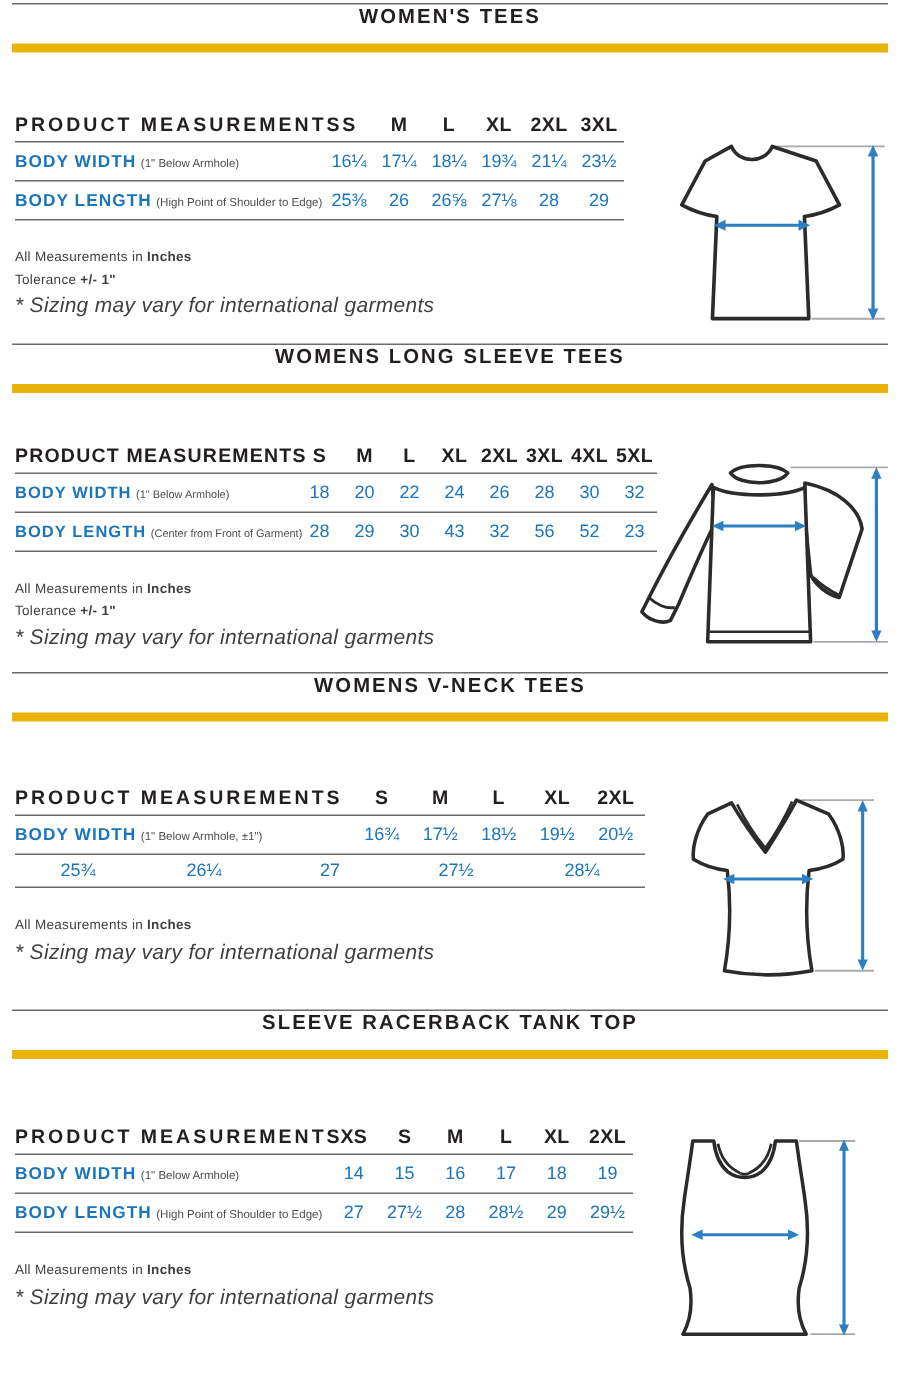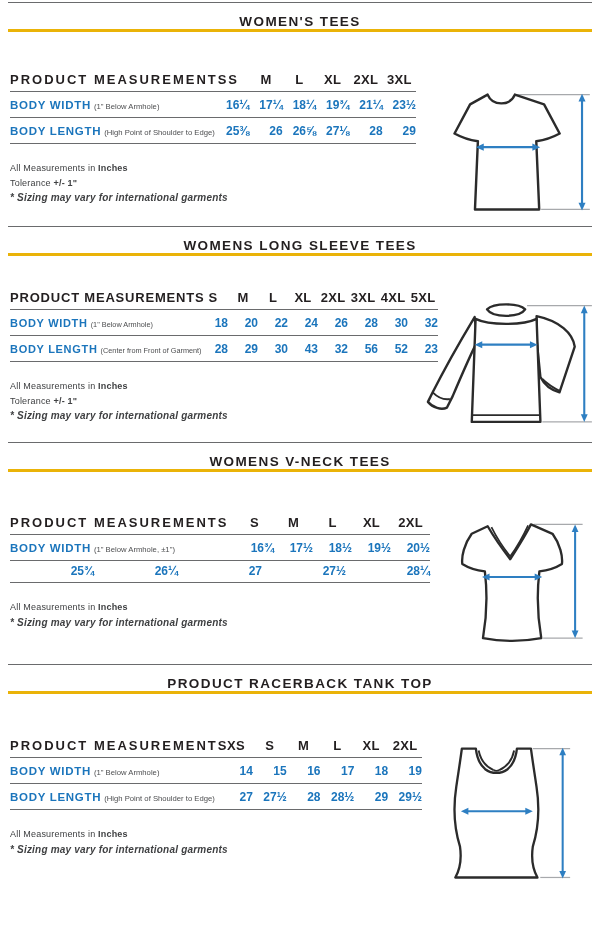--- a/index.html
+++ b/index.html
@@ -1,45 +1,45 @@
 <!DOCTYPE html>
 <html><head>
 <meta charset="utf-8">
 <style>
   html,body{margin:0;padding:0;background:#ffffff;}
   body{width:600px;height:926px;overflow:hidden;position:relative;
        font-family:"Liberation Sans","DejaVu Sans",sans-serif;color:#231f20;}
   .page{padding-top:2px;}
 
   
-  .band{margin:0 8px;border-top:1px solid #6a6b6d;border-bottom:3px solid #eab308;
-        height:26px;display:flex;align-items:flex-end;justify-content:center;}
+  .band{margin:0 8px;border-top:1px solid #6a6b6d;border-bottom:6px solid #eab308;
+        height:26px;display:flex;align-items:flex-start;justify-content:center;}
   .btitle{font-weight:bold;font-size:13.5px;letter-spacing:1.4px;color:#231f20;white-space:nowrap;}
 
   .content{position:relative;}
   .tablewrap{margin-left:10px;}
 
   
   .sizetable{}
   .trow{display:flex;align-items:baseline;border-bottom:1px solid #6a6b6d;padding:3px 0 4px;}
   .trow.thead{padding:2px 0 4px;}
   .tlabel{width:var(--labelw,206px);flex:none;white-space:nowrap;overflow:visible;}
   .vals{flex:1;display:flex;}
   .vcell{flex:1;text-align:center;white-space:nowrap;}
   .hlabel{font-weight:bold;font-size:var(--hfs,13px);letter-spacing:var(--hls,2px);color:#231f20;}
   .hcol{font-weight:bold;font-size:13px;color:#231f20;letter-spacing:0.3px;}
   .rlabel{font-weight:bold;font-size:var(--rlfs,11.5px);letter-spacing:0.7px;color:#1b75bc;margin-top:19px;}
   .rnote{font-size:var(--rnfs,7.7px);color:#4d4e50;margin-left:3px;}
-  .num{font-weight:bold;font-size:12px;color:#1b75bc;text-align:right;}
+  .num{font-weight:normal;font-size:12px;color:#1b75bc;}
 
   
   .footnotes{margin-top:19px;margin-left:10px;}
   .fnline{font-size:9px;color:#3f4042;margin-bottom:4.5px;letter-spacing:0.2px;}
   .fn-bold{font-weight:bold;}
-  .fn-italic{font-style:italic;font-weight:bold;font-size:10px;}
+  .fn-italic{font-style:italic;font-weight:normal;font-size:14px;}
 
   
   .fig{position:absolute;}
   .fig svg{display:block;}
 </style>
 </head>
 <body>
 
 <div class="page">
 
@@ -249,21 +249,21 @@
             <polygon points="150,10 146.4,18 153.6,18" stroke="none"></polygon>
             <polygon points="150,131 146.4,123 153.6,123" stroke="none"></polygon>
           </g>
         </svg>
       </div>
     </div>
   </div>
 
   <div class="sec">
     <div class="band">
-      <div class="btitle">PRODUCT RACERBACK TANK TOP</div>
+      <div class="btitle">SLEEVE RACERBACK TANK TOP</div>
     </div>
     <div class="content" style="height:351px;">
       <div class="tablewrap" style="margin-top:42px;">
         <div class="sizetable" style="width:412px;--labelw:209px;--hls:2px;">
             <div class="trow thead">
               <div class="tlabel hlabel">PRODUCT MEASUREMENTS</div>
               <div class="vals">
                 <div class="vcell hcol">XS</div>
                 <div class="vcell hcol">S</div>
                 <div class="vcell hcol">M</div>

